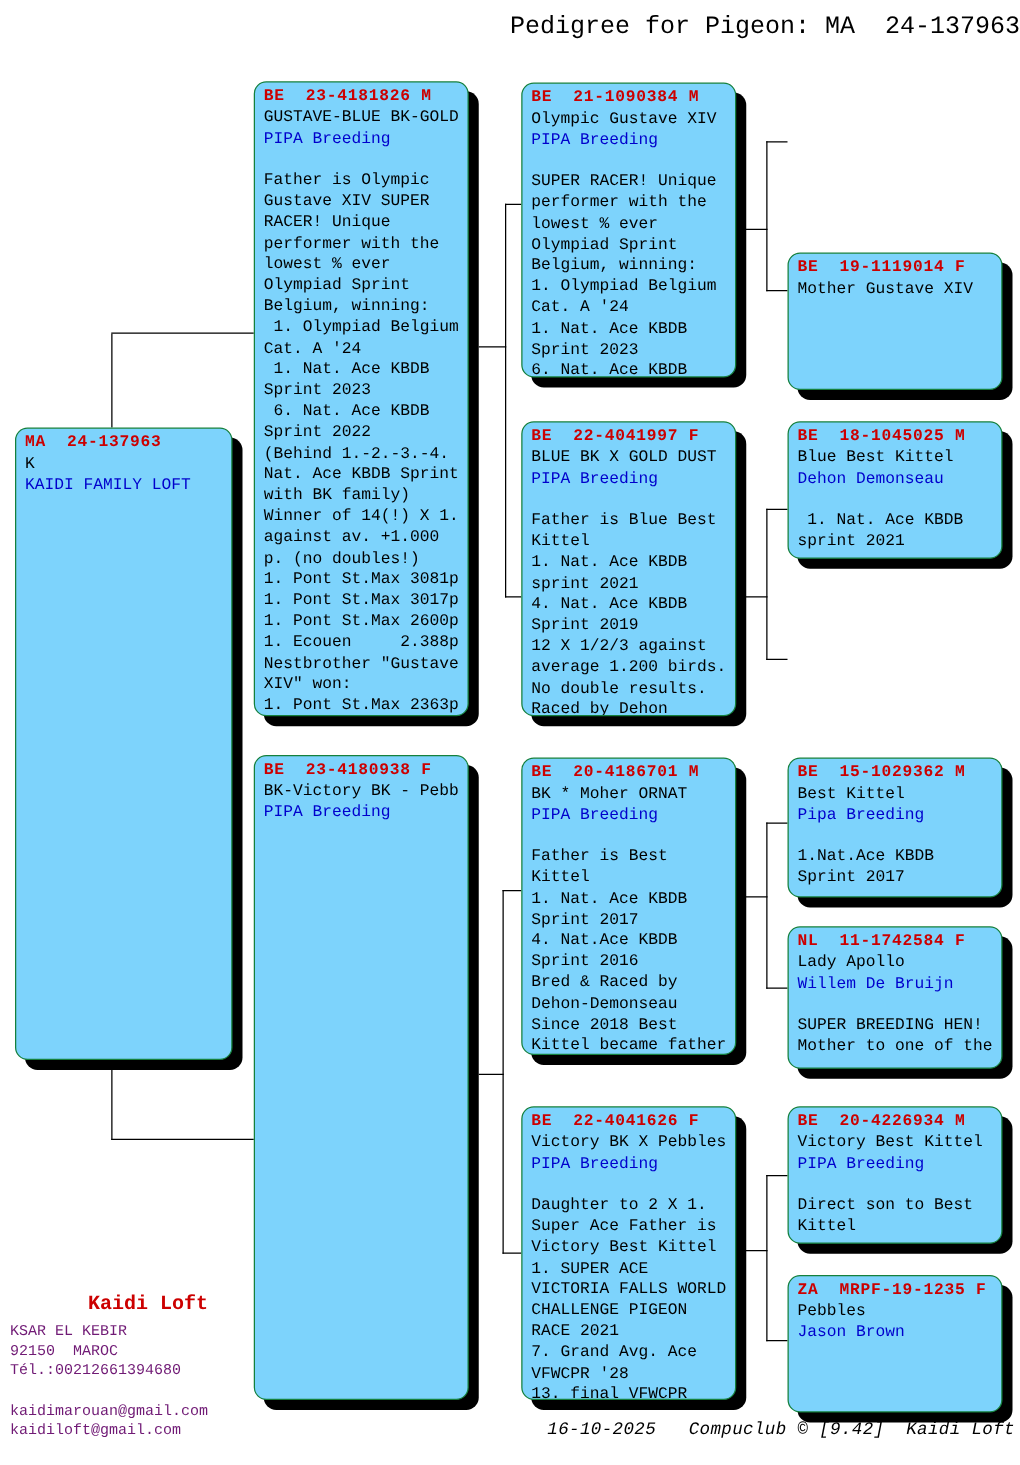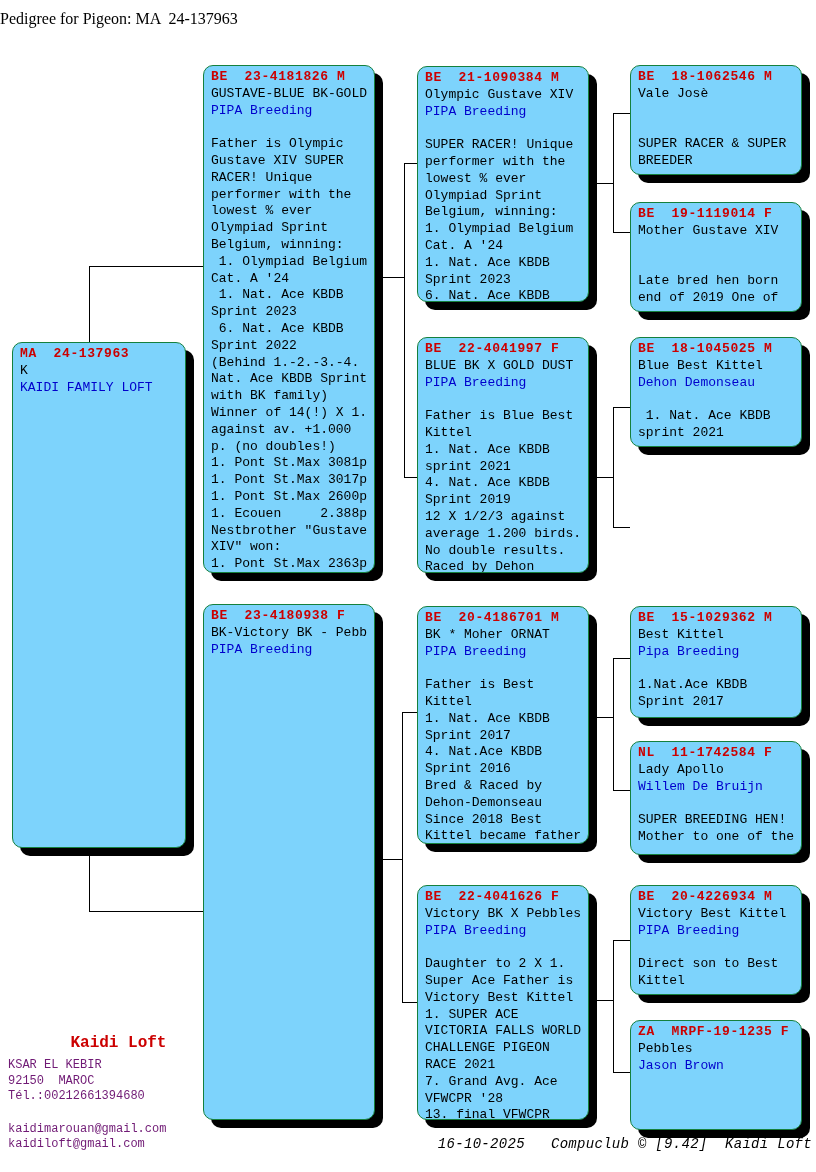--- a/index.html
+++ b/index.html
@@ -1,19 +1,19 @@
 <!DOCTYPE html>
 <html><head>
 <meta charset="utf-8">
 <style>
   html,body{margin:0;padding:0;background:#fff;}
   #page{position:relative;width:816px;height:1172px;background:#ffffff;overflow:hidden;
         font-family:"Liberation Mono","DejaVu Sans Mono",monospace;}
-  .title{position:absolute;left:0;right:0;top:10px;text-align:left;
-         font-family:Liberation Serif, serif;font-size:16px;color:#000;
+  .title{position:absolute;left:0;right:0;top:10px;text-align:right;
+         font-family:Liberation Mono, monospace;font-size:20px;color:#000;
          white-space:pre;}
   .pbox{position:absolute;background:#7dd3fc;border:1px solid #15803d;border-radius:10px;
         box-shadow:8px 8px 0 0 #000;padding:3px 2px 0 7px;box-sizing:border-box;
         font-size:13px;color:#000;overflow:hidden;}
   .bline{white-space:pre;line-height:16.8px;min-height:16.8px;font-size:13px;}
   .ring{color:#cc0000;font-weight:bold;letter-spacing:0.6px;}
   .loft{color:#0000cc;}
   .cline{position:absolute;background:#000;}
   .contact{position:absolute;left:8px;top:1033px;}
   .contact-name{color:#cc0000;font-weight:bold;font-size:16px;line-height:20px;
@@ -185,40 +185,26 @@
         <div class="bline">1. SUPER ACE</div>
         <div class="bline">VICTORIA FALLS WORLD</div>
         <div class="bline">CHALLENGE PIGEON</div>
         <div class="bline">RACE 2021</div>
         <div class="bline">7. Grand Avg. Ace</div>
         <div class="bline">VFWCPR '28</div>
         <div class="bline">13. final VFWCPR</div>
       </div>
   </div>
 
-  <div class="pbox" style="left:630px;top:65px;width:172px;height:110px">
-    <div class="bline ring">BE  18-1062546 M</div>
-    <div class="bline">Vale Josè</div>
-    <div class="bline loft"></div>
-    <div class="bline"></div>
-    <div>
-        <div class="bline">SUPER RACER &amp; SUPER</div>
-        <div class="bline">BREEDER</div>
-      </div>
-  </div>
 
   <div class="pbox" style="left:630px;top:202px;width:172px;height:110px">
     <div class="bline ring">BE  19-1119014 F</div>
     <div class="bline">Mother Gustave XIV</div>
     <div class="bline loft"></div>
     <div class="bline"></div>
-    <div>
-        <div class="bline">Late bred hen born</div>
-        <div class="bline">end of 2019 One of</div>
-      </div>
   </div>
 
   <div class="pbox" style="left:630px;top:337px;width:172px;height:110px">
     <div class="bline ring">BE  18-1045025 M</div>
     <div class="bline">Blue Best Kittel</div>
     <div class="bline loft">Dehon Demonseau</div>
     <div class="bline"></div>
     <div>
         <div class="bline"> 1. Nat. Ace KBDB</div>
         <div class="bline">sprint 2021</div>

